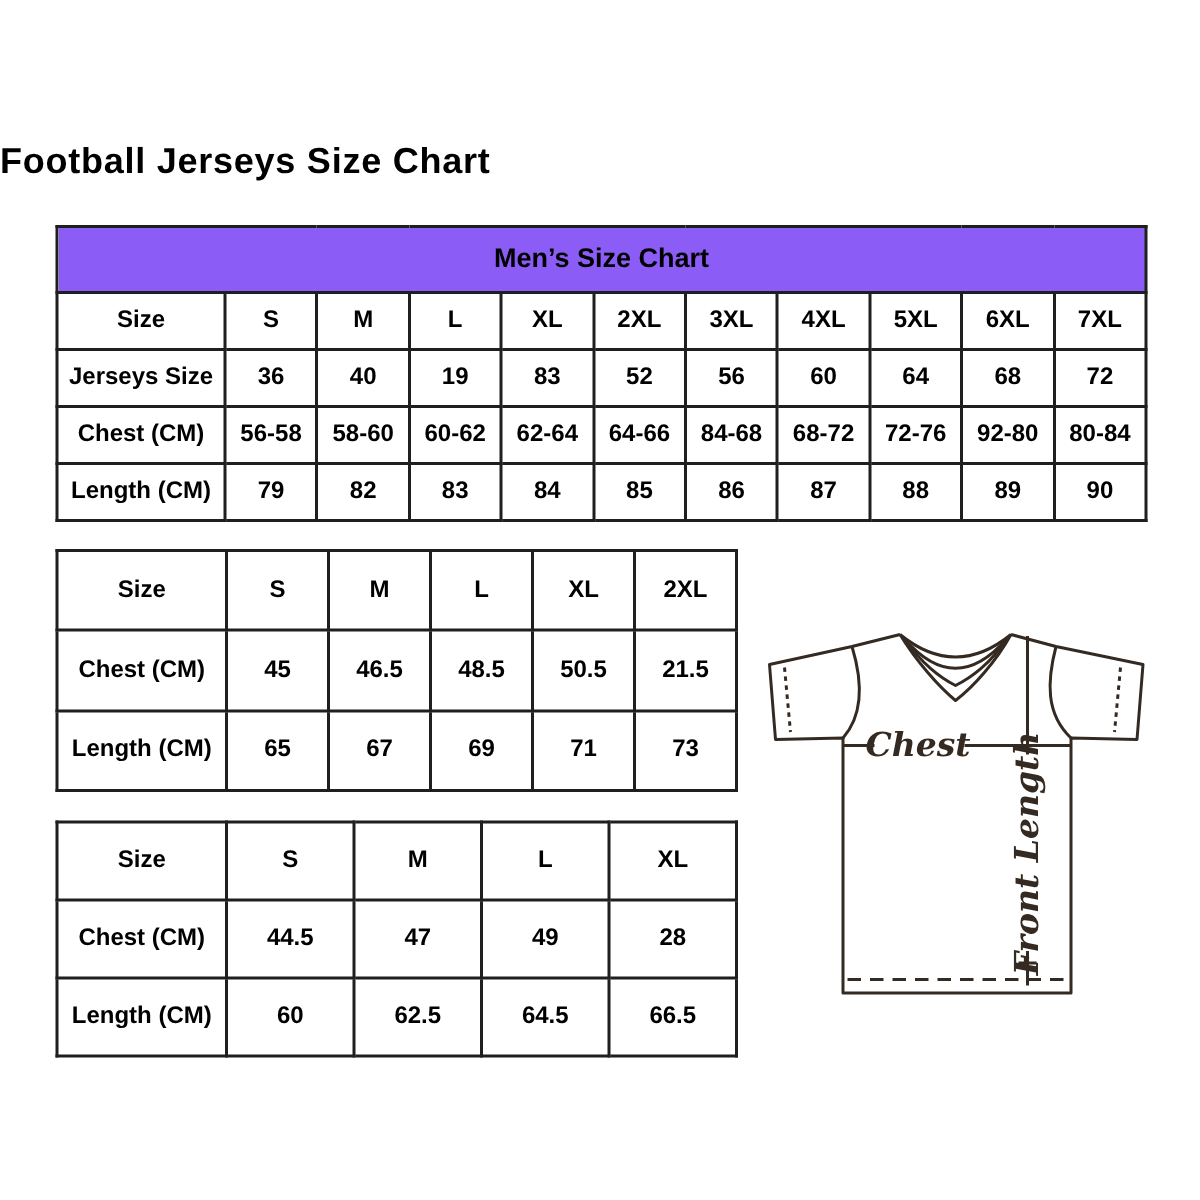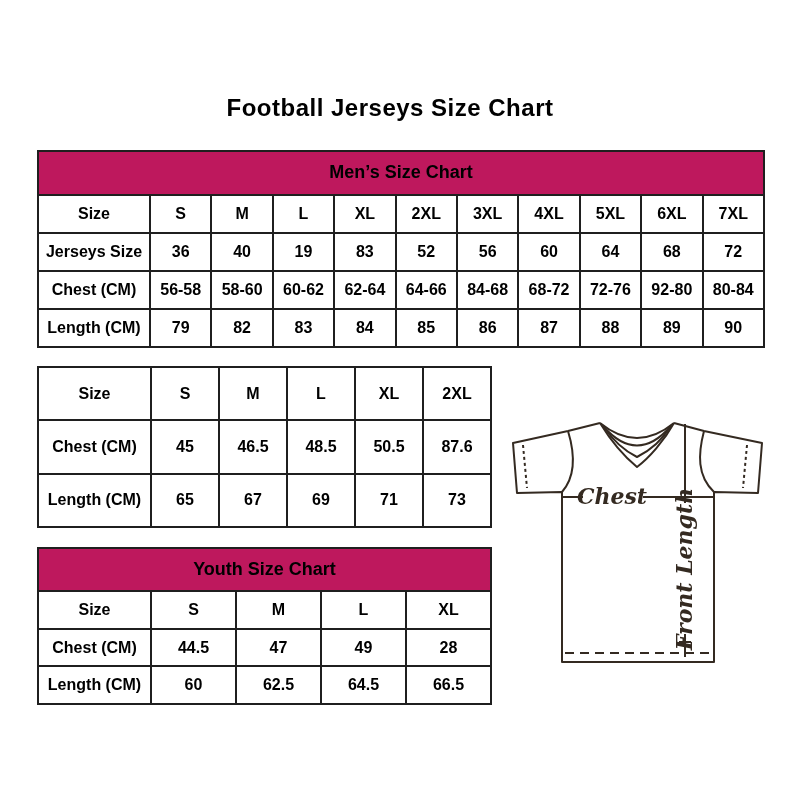--- a/index.html
+++ b/index.html
@@ -2,33 +2,33 @@
 <html><head>
 <meta charset="utf-8">
 <style>
   html,body{margin:0;padding:0;}
   body{
     width:800px;height:800px;position:relative;background:#ffffff;
     font-family:"Liberation Sans",sans-serif;overflow:hidden;
   }
   .page-title{
     position:absolute;left:0;top:94px;width:780px;
-    text-align:center;font-size:24px;font-weight:bold;color:#000;
+    font-size:24px;font-weight:bold;color:#000;
     letter-spacing:0.5px;
   }
   table.size-table{
     position:absolute;border-collapse:collapse;table-layout:fixed;
     font-weight:bold;color:#000;
   }
   table.size-table td{
     border:2px solid #1f1f1f;text-align:center;vertical-align:middle;
     font-size:16px;padding:0;overflow:hidden;white-space:nowrap;
   }
   table.size-table td.table-title{
-    background:#be185d;font-size:18px;
+    background:#8b5cf6;font-size:18px;
   }
   #men-table{left:37px;top:150px;width:728px;height:198px;}
   #men-table col.label-col{width:112px;}
   #women-table{left:37px;top:366px;width:455px;height:162px;}
   #women-table col.label-col{width:113px;}
   #youth-table{left:37px;top:547px;width:455px;height:158px;}
   #youth-table col.label-col{width:113px;}
   .jersey-wrap{position:absolute;left:505px;top:410px;width:265px;height:258px;}
   .dia-line{fill:none;stroke:#342a21;stroke-width:2;stroke-linejoin:round;stroke-linecap:butt;}
   .dia-text{
@@ -118,42 +118,39 @@
         <td>L</td>
         <td>XL</td>
         <td>2XL</td>
       </tr>
       <tr>
         <td>Chest (CM)</td>
         <td>45</td>
         <td>46.5</td>
         <td>48.5</td>
         <td>50.5</td>
-        <td>87.6</td>
+        <td>21.5</td>
       </tr>
       <tr>
         <td>Length (CM)</td>
         <td>65</td>
         <td>67</td>
         <td>69</td>
         <td>71</td>
         <td>73</td>
       </tr>
     </tbody>
   </table>
 
 <table class="size-table" id="youth-table">
   <colgroup>
       <col class="label-col">
       <col span="4">
     </colgroup>
 <tbody>
-      <tr>
-        <td colspan="5" class="table-title">Youth Size Chart</td>
-      </tr>
       <tr>
         <td>Size</td>
         <td>S</td>
         <td>M</td>
         <td>L</td>
         <td>XL</td>
       </tr>
       <tr>
         <td>Chest (CM)</td>
         <td>44.5</td>

